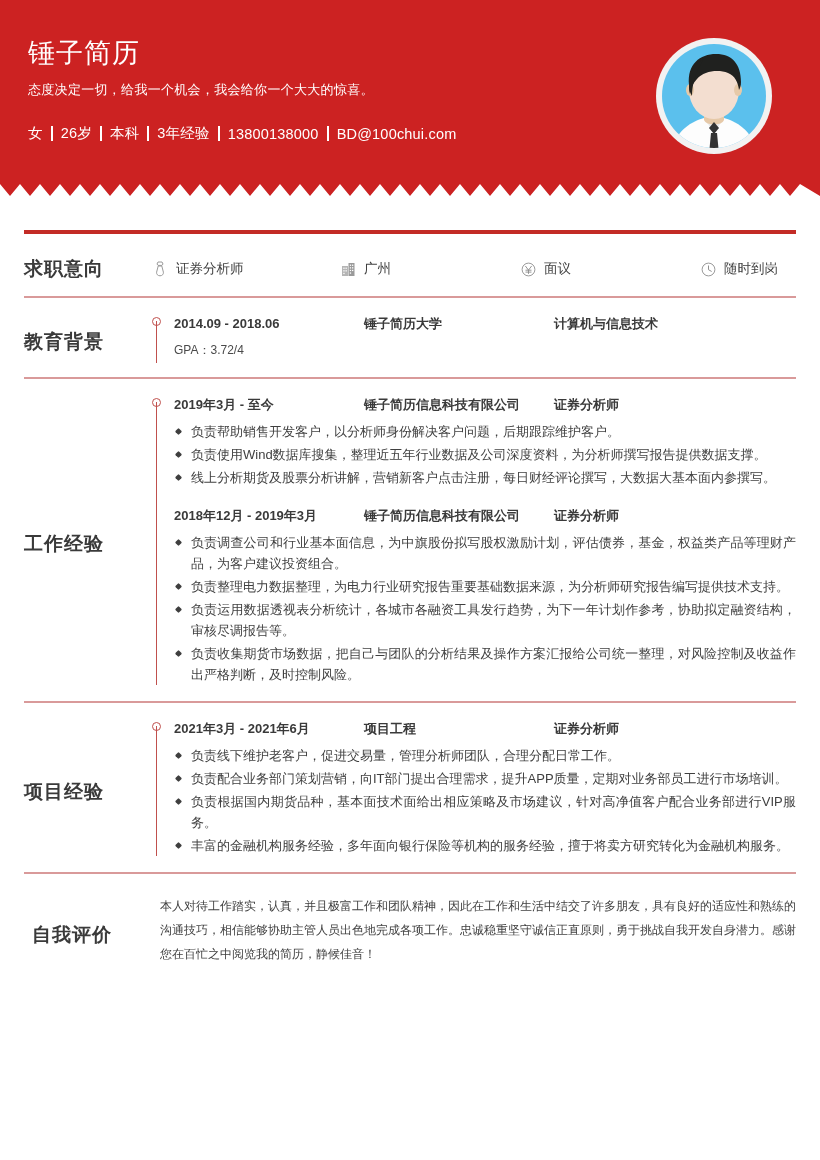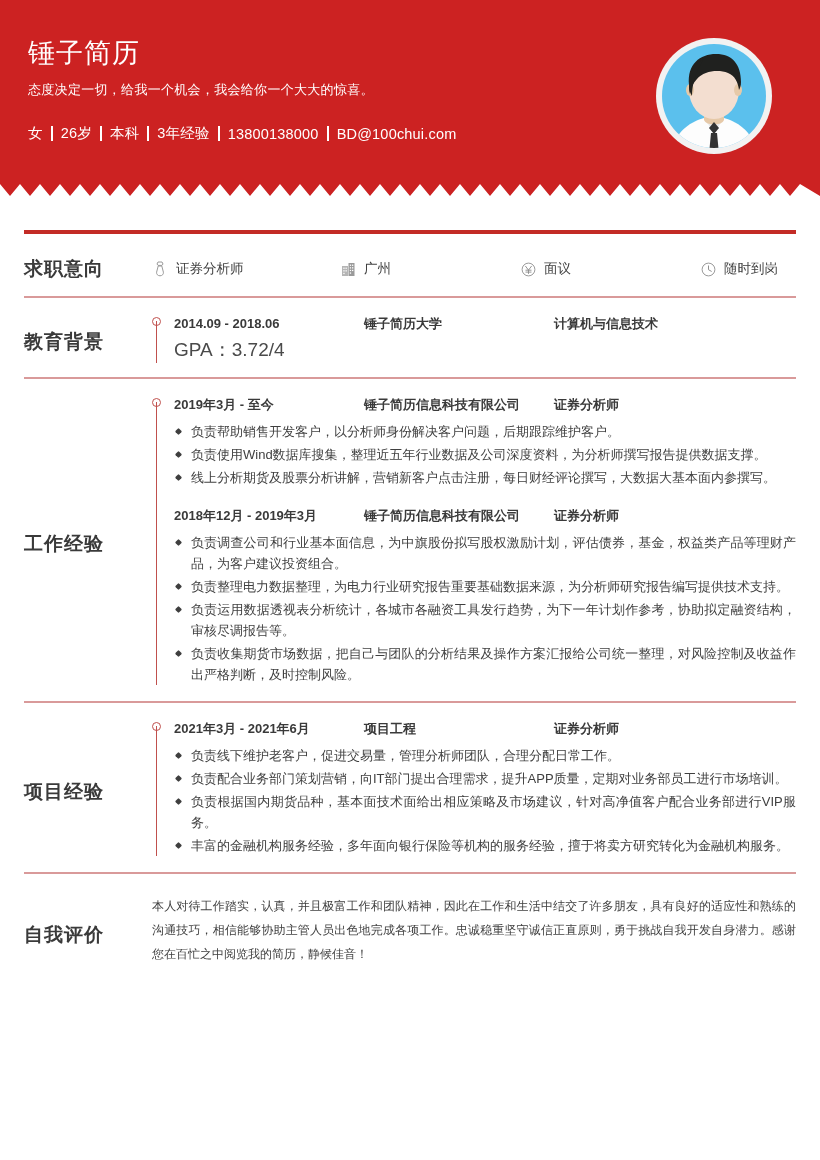--- a/index.html
+++ b/index.html
@@ -177,21 +177,21 @@
     font-weight: bold;
     color: #3a3a3a;
     line-height: 19px;
   }
   .eh-date { width: 190px; flex: 0 0 190px; }
   .eh-org  { width: 190px; flex: 0 0 190px; }
   .eh-role { flex: 1 1 auto; }
 
   
   .edu-sub {
-    font-size: 19px;
+    font-size: 12px;
     color: #4a4a4a;
     line-height: 26px;
     margin-top: 4px;
   }
 
   
   ul.bullets {
     list-style: none;
     margin-top: 7px;
   }
@@ -218,21 +218,21 @@
 
   
   .eval-text {
     font-size: 12px;
     color: #3f3f3f;
     line-height: 24px;
     text-align: justify;
     padding-top: 4px;
   }
 
-  .sec-eval .sec-title { padding-top: 14px; }
+  .sec-eval .sec-title { padding-top: 14px; margin-left: 8px; }
 </style>
 </head>
 <body>
 
 <div class="header">
   <div class="header-inner">
     <div class="hdr-name">锤子简历</div>
     <div class="hdr-slogan">态度决定一切，给我一个机会，我会给你一个大大的惊喜。</div>
     <div class="hdr-meta">
       <span>女</span>

